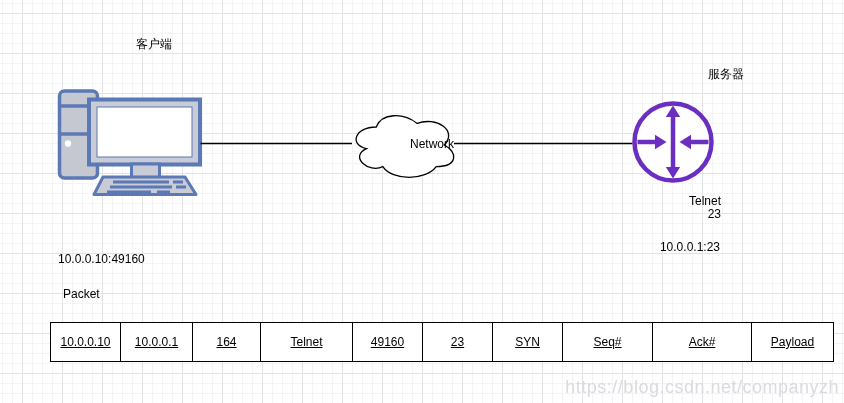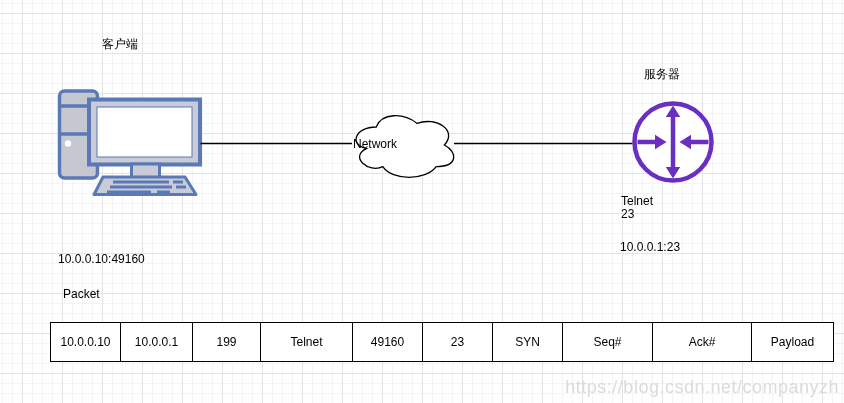--- a/index.html
+++ b/index.html
@@ -19,37 +19,38 @@
       linear-gradient(to bottom, #f4f4f6 1px, transparent 1px);
     background-size:40px 40px,40px 40px,10px 10px,10px 10px;
     background-position:22px 13px,22px 13px,2px 3px,2px 3px;
   }
   #shapes{position:absolute;left:0;top:0;z-index:1;}
   .lbl{
     position:absolute;z-index:2;
     font-size:12px;color:#000;
     white-space:nowrap;
   }
-  .ctr{text-align:left;}
+  .ctr{text-align:right;}
   
   #packet-table{
     position:absolute;left:50px;top:322px;z-index:2;
     width:784px;height:40px;
     box-sizing:border-box;
     border:1.5px solid #000;
     display:flex;
     background:#fff;
   }
   #packet-table .cell{
     box-sizing:border-box;
     border-right:1.5px solid #000;
     display:flex;align-items:center;justify-content:center;
     font-size:12px;color:#000;
     height:100%;
     flex:0 0 auto;
+    text-decoration:underline;
   }
   #packet-table .cell:last-child{border-right:none;flex:1 1 auto;}
   #watermark{
     position:absolute;right:5px;top:377px;z-index:3;
     font-size:18px;color:#dbdbdf;letter-spacing:0.5px;
   }
 </style>
 </head>
 <body>
 
@@ -119,21 +120,21 @@
 
   <div class="lbl ctr" style="left:620px;top:240px;width:100px;">10.0.0.1:23</div>
 
   <div class="lbl" style="left:58px;top:252px;">10.0.0.10:49160</div>
 
   <div class="lbl" style="left:63px;top:287px;">Packet</div>
 
   <div id="packet-table">
     <div class="cell" style="width:70px">10.0.0.10</div>
     <div class="cell" style="width:72px">10.0.0.1</div>
-    <div class="cell" style="width:68px">199</div>
+    <div class="cell" style="width:68px">164</div>
     <div class="cell" style="width:92px">Telnet</div>
     <div class="cell" style="width:70px">49160</div>
     <div class="cell" style="width:70px">23</div>
     <div class="cell" style="width:70px">SYN</div>
     <div class="cell" style="width:90px">Seq#</div>
     <div class="cell" style="width:99px">Ack#</div>
     <div class="cell" style="width:83px">Payload</div>
   </div>
 
   <div id="watermark">https://blog.csdn.net/companyzh</div>

